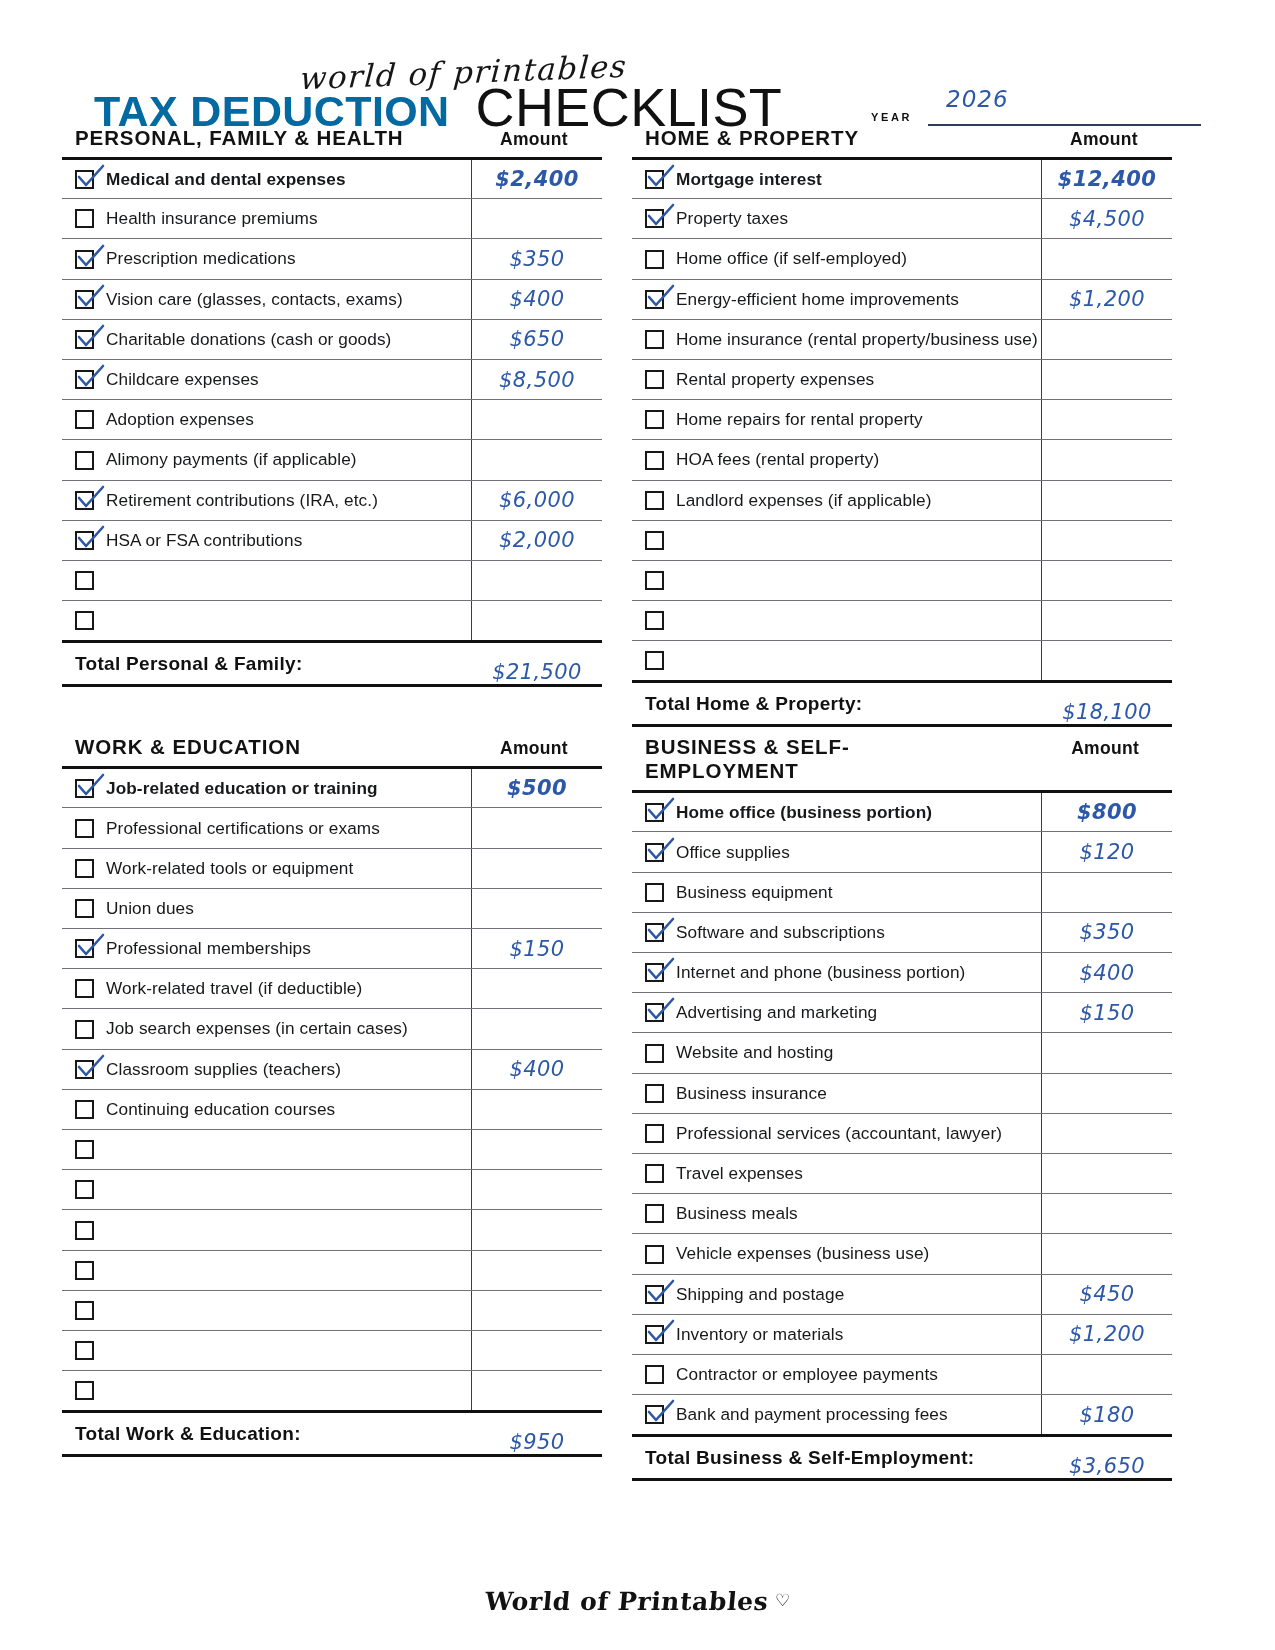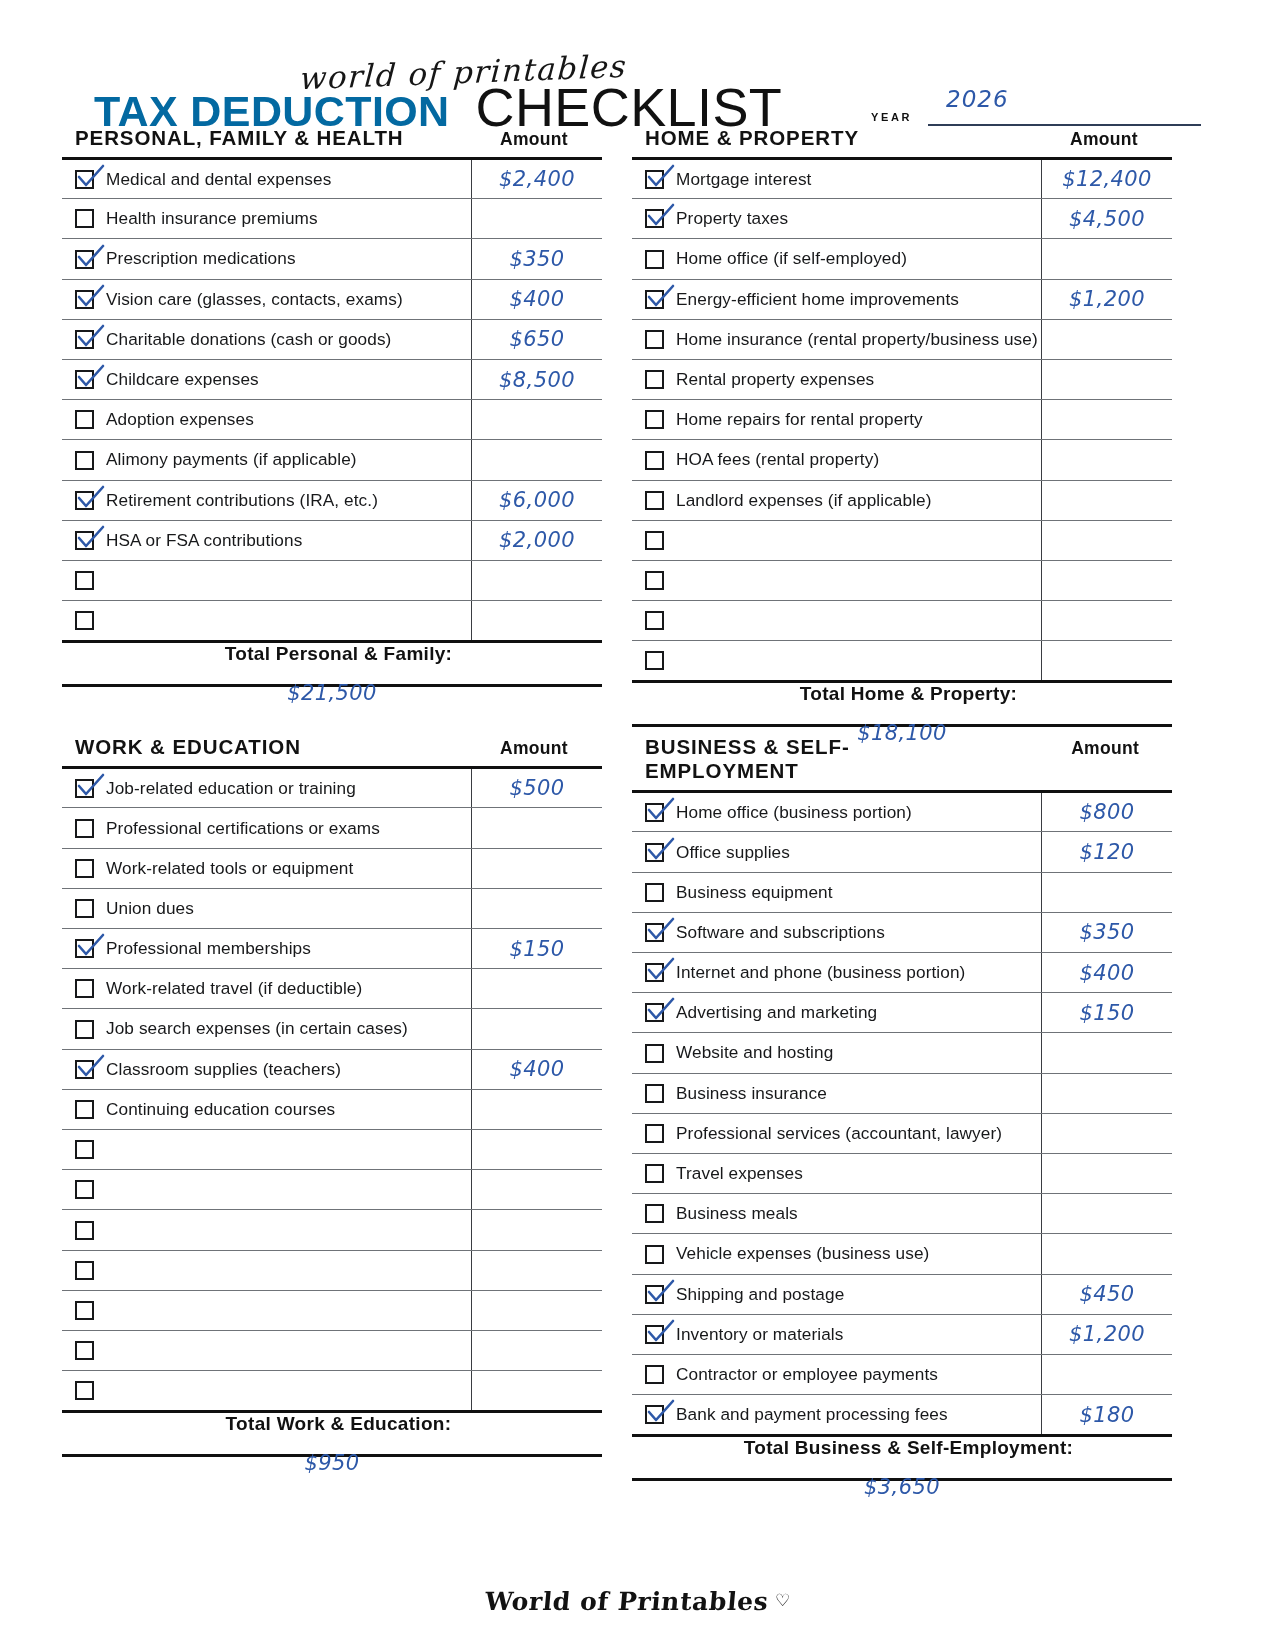--- a/index.html
+++ b/index.html
@@ -132,20 +132,21 @@
   table.items tr.row {
     height: 40.2px;
   }
   table.items td {
     border-bottom: 1.2px solid #6f7378;
     padding: 0;
     vertical-align: middle;
   }
   table.items tr:first-child td {
     border-top: 3.4px solid #101010;
+    font-weight: bold;
   }
   td.c-box {
     width: 44px;
     text-align: center;
   }
   td.c-label {
     padding-left: 2px;
     font-size: 17.2px;
     font-weight: 400;
     color: #17181a;
@@ -187,21 +188,20 @@
   }
 
   
   .total {
     display: flex;
     align-items: center;
     border-top: 3.4px solid #101010;
     border-bottom: 3.4px solid #101010;
     height: 41px;
     margin-top: -1.2px;
-    flex-direction: column;
   }
   .total-label {
     flex: 1;
     padding-left: 13px;
     font-size: 19px;
     font-weight: 800;
     letter-spacing: 0.3px;
     color: #111111;
   }
   .total-amt {

